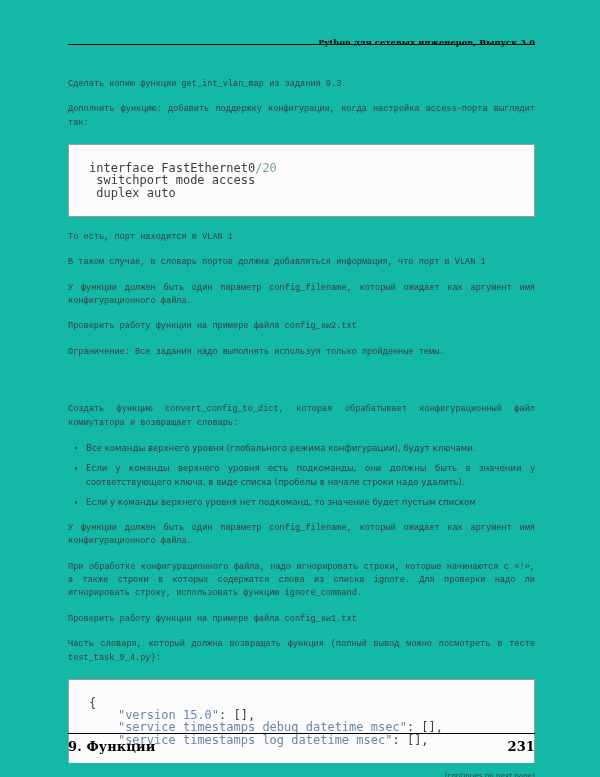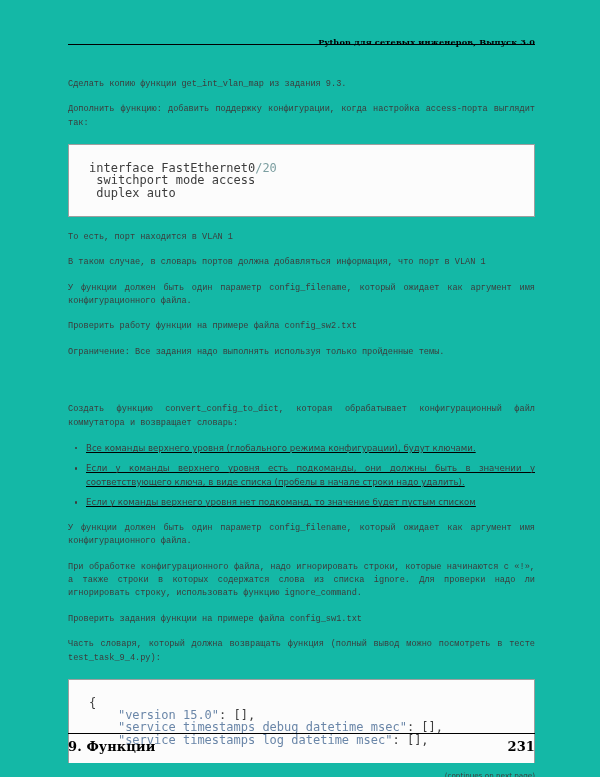--- a/index.html
+++ b/index.html
@@ -68,21 +68,20 @@
     padding: 0;
     text-align: justify;
     text-justify: inter-word;
   }
   p.para.nojust { text-align: left; }
 
   ul.bullets {
     margin: 0;
     padding: 0 0 0 18px;
     list-style: none;
-    text-decoration: underline;
   }
   ul.bullets li {
     position: relative;
     font-family: "DejaVu Sans", sans-serif;
     font-size: 8.6px;
     line-height: 13.4px;
     color: #3c3c3c;
     text-align: justify;
     margin: 0 0 7px 0;
     padding: 0;
@@ -224,21 +223,21 @@
       </li>
     </ul>
     <div class="sp-12"></div>
 
     <p class="para">У функции должен быть один параметр config_filename, который ожидает как аргумент имя конфигурационного файла.</p>
     <div class="sp-12"></div>
 
     <p class="para">При обработке конфигурационного файла, надо игнорировать строки, которые начинаются с «!», а также строки в которых содержатся слова из списка ignore. Для проверки надо ли игнорировать строку, использовать функцию ignore_command.</p>
     <div class="sp-12"></div>
 
-    <p class="para nojust">Проверить задания функции на примере файла config_sw1.txt</p>
+    <p class="para nojust">Проверить работу функции на примере файла config_sw1.txt</p>
     <div class="sp-12"></div>
 
     <p class="para">Часть словаря, который должна возвращать функция (полный вывод можно посмотреть в тесте test_task_9_4.py):</p>
     <div class="sp-14"></div>
 
     <div class="codeblock clip-bottom">
       <pre class="code"><span class="tok-punc">{</span>
     <span class="tok-str">"version 15.0"</span><span class="tok-punc">: [],</span>
     <span class="tok-str">"service timestamps debug datetime msec"</span><span class="tok-punc">: [],</span>
     <span class="tok-str">"service timestamps log datetime msec"</span><span class="tok-punc">: [],</span></pre>

